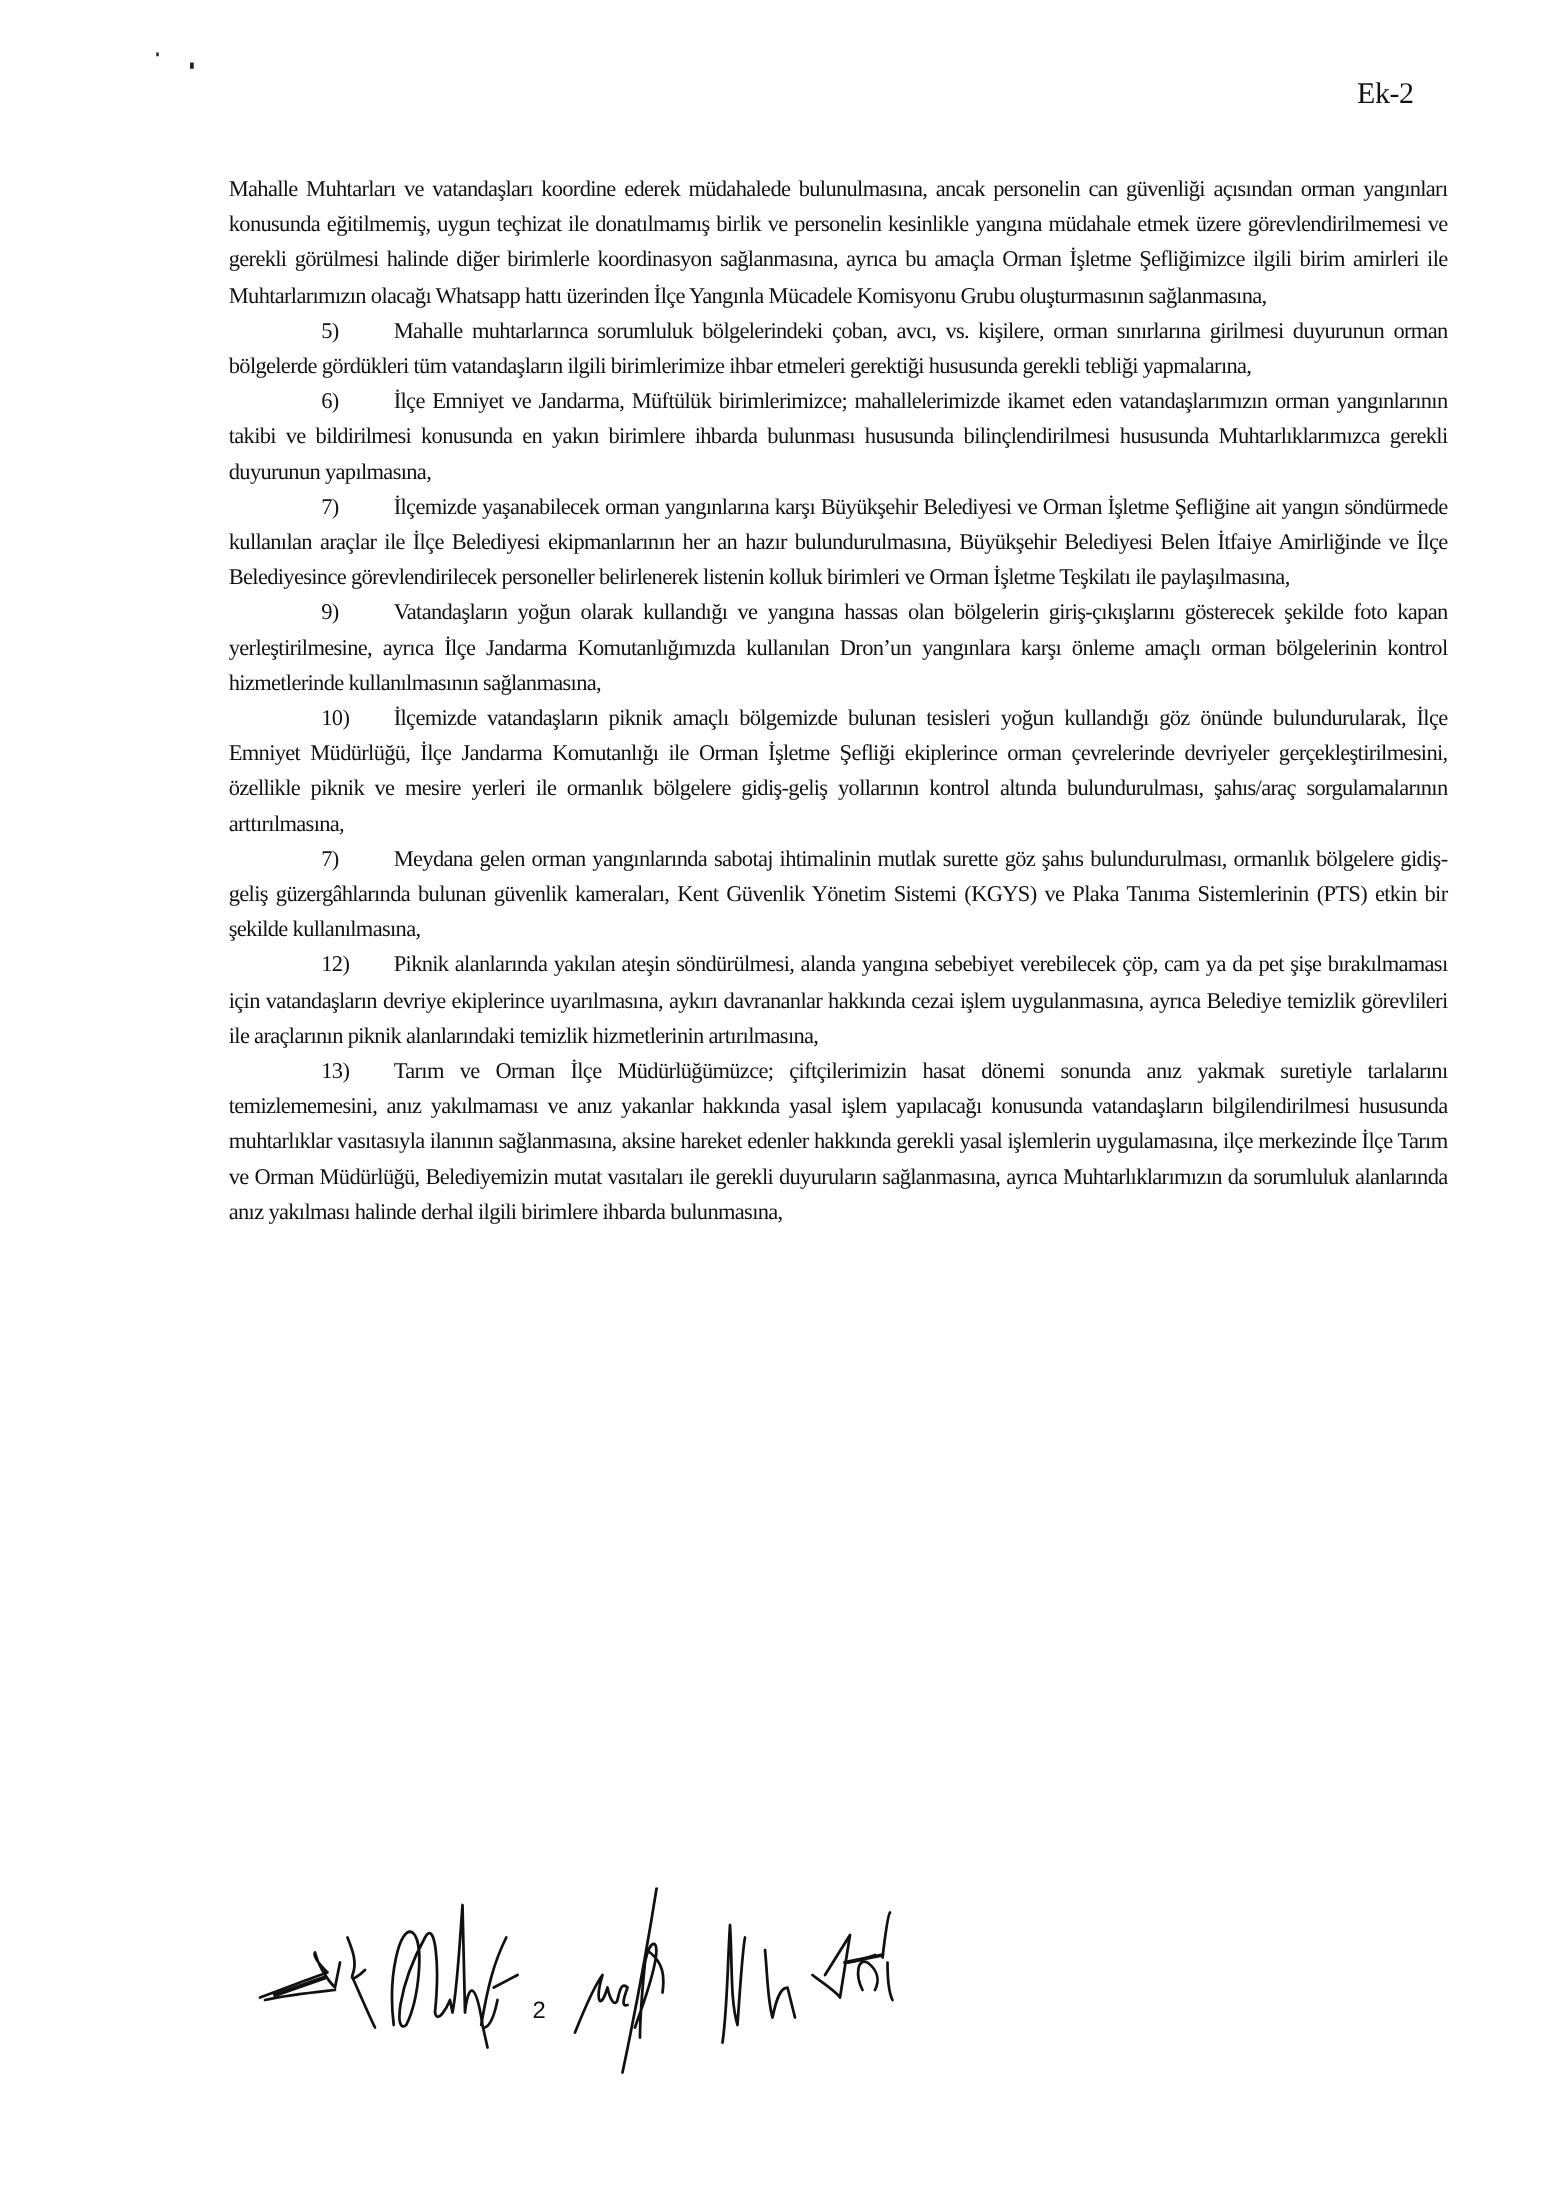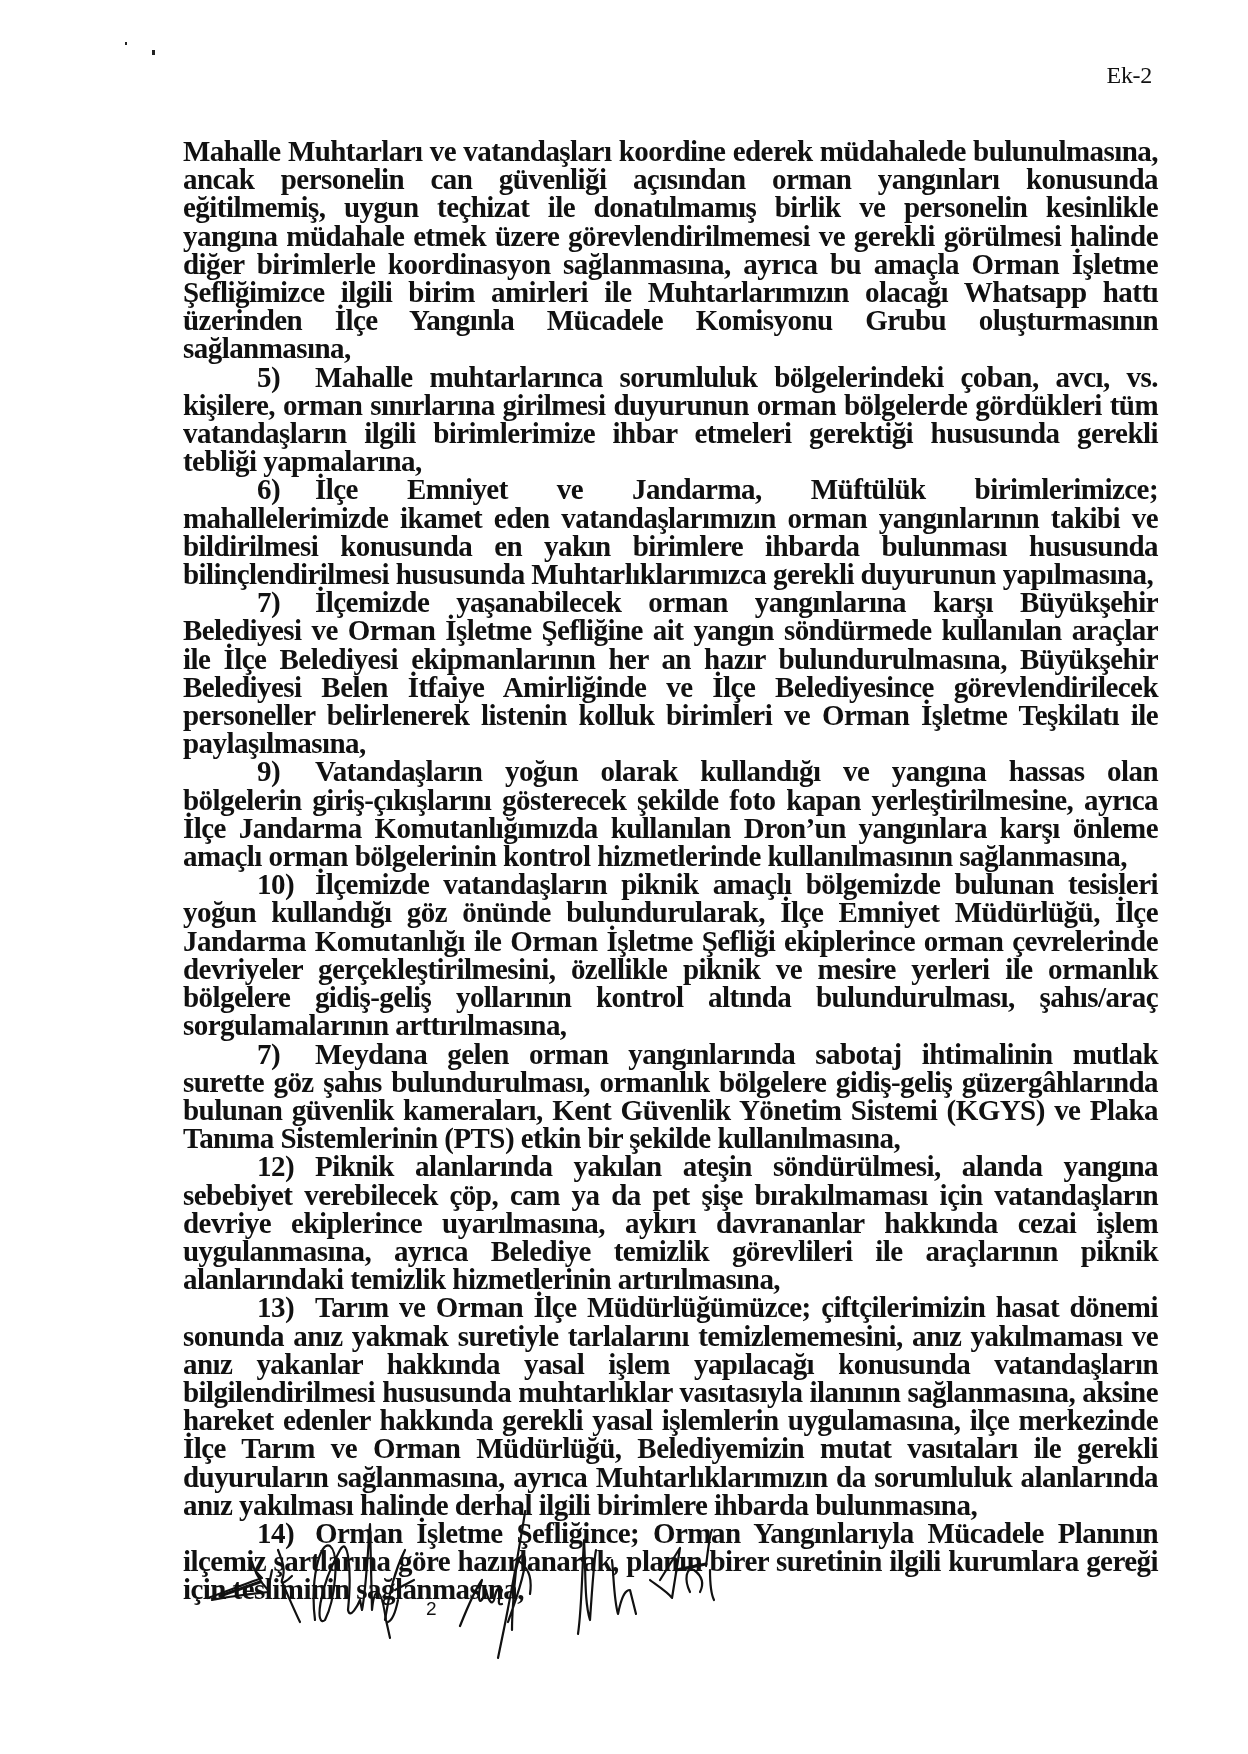--- a/index.html
+++ b/index.html
@@ -1,34 +1,32 @@
 <!DOCTYPE html>
 <html><head>
 <meta charset="utf-8">
 <style>
   html, body { margin: 0; padding: 0; background: #ffffff; }
   body { width: 1248px; height: 1754px; position: relative; overflow: hidden; }
   .page {
     position: absolute; left: 0; top: 0; width: 1219px; height: 1754px;
     background: #ffffff; color: #111111;
     font-family: "Liberation Serif", serif;
-    padding-left: 21px;
   }
   .scan-mark { position: absolute; width: 3px; height: 5px; background: #222; }
   .scan-mark.m1 { left: 152px; top: 50px; }
   .scan-mark.m2 { left: 125px; top: 42px; width: 2px; height: 3px; }
   .annex {
     position: absolute; right: 88px; top: 62px;
     font-size: 24px; letter-spacing: -0.3px;
   }
   .body {
     position: absolute; left: 183px; top: 137px; width: 975px;
-    font-size: 29px; line-height: 28.2px; letter-spacing: -0.55px;
+    font-size: 18px; line-height: 28.2px; letter-spacing: -0.55px;
     text-align: justify;
-    font-weight: bold;
   }
   .body p { margin: 0; }
   .body p.item { text-indent: 74px; }
   .body p.item .num { display: inline-block; width: 58px; text-indent: 0; }
   .signatures { position: absolute; left: 190px; top: 1510px; width: 1000px; height: 160px; }
   .signatures svg { width: 1000px; height: 160px; }
   .page-num {
     position: absolute; left: 426px; top: 1598px; font-family: "Liberation Sans", sans-serif;
     font-size: 19px;
   }
@@ -46,21 +44,20 @@
     <p>Mahalle Muhtarları ve vatandaşları koordine ederek müdahalede bulunulmasına, ancak personelin can güvenliği açısından orman yangınları konusunda eğitilmemiş, uygun teçhizat ile donatılmamış birlik ve personelin kesinlikle yangına müdahale etmek üzere görevlendirilmemesi ve gerekli görülmesi halinde diğer birimlerle koordinasyon sağlanmasına,  ayrıca bu amaçla Orman İşletme Şefliğimizce ilgili birim amirleri ile Muhtarlarımızın olacağı Whatsapp hattı üzerinden İlçe Yangınla Mücadele Komisyonu Grubu oluşturmasının sağlanmasına,</p>
     <div id="items">
         <p class="item"><span class="num">5)</span><span>Mahalle muhtarlarınca sorumluluk bölgelerindeki çoban, avcı, vs. kişilere, orman sınırlarına girilmesi duyurunun orman bölgelerde gördükleri tüm vatandaşların ilgili birimlerimize ihbar etmeleri gerektiği hususunda gerekli tebliği yapmalarına,</span></p>
         <p class="item"><span class="num">6)</span><span>İlçe Emniyet ve Jandarma, Müftülük birimlerimizce; mahallelerimizde ikamet eden vatandaşlarımızın orman yangınlarının takibi ve bildirilmesi konusunda en yakın birimlere ihbarda bulunması hususunda bilinçlendirilmesi hususunda Muhtarlıklarımızca gerekli duyurunun yapılmasına,</span></p>
         <p class="item"><span class="num">7)</span><span>İlçemizde yaşanabilecek orman yangınlarına karşı Büyükşehir Belediyesi ve Orman İşletme Şefliğine ait yangın söndürmede kullanılan araçlar ile İlçe Belediyesi ekipmanlarının her an hazır bulundurulmasına, Büyükşehir Belediyesi Belen İtfaiye Amirliğinde ve İlçe Belediyesince görevlendirilecek personeller belirlenerek listenin kolluk birimleri ve Orman İşletme Teşkilatı ile paylaşılmasına,</span></p>
         <p class="item"><span class="num">9)</span><span>Vatandaşların yoğun olarak kullandığı ve yangına hassas olan bölgelerin giriş-çıkışlarını gösterecek şekilde foto kapan yerleştirilmesine, ayrıca İlçe Jandarma Komutanlığımızda kullanılan Dron’un yangınlara karşı önleme amaçlı orman bölgelerinin kontrol hizmetlerinde kullanılmasının sağlanmasına,</span></p>
         <p class="item"><span class="num">10)</span><span>İlçemizde vatandaşların piknik amaçlı bölgemizde bulunan tesisleri yoğun kullandığı göz önünde bulundurularak, İlçe Emniyet Müdürlüğü, İlçe Jandarma Komutanlığı ile Orman İşletme Şefliği ekiplerince orman çevrelerinde devriyeler gerçekleştirilmesini, özellikle piknik ve mesire yerleri ile ormanlık bölgelere gidiş-geliş yollarının kontrol altında bulundurulması, şahıs/araç sorgulamalarının arttırılmasına,</span></p>
         <p class="item"><span class="num">7)</span><span>Meydana gelen orman yangınlarında sabotaj ihtimalinin mutlak surette göz şahıs bulundurulması, ormanlık bölgelere gidiş-geliş güzergâhlarında bulunan güvenlik kameraları, Kent Güvenlik Yönetim Sistemi (KGYS) ve Plaka Tanıma Sistemlerinin (PTS) etkin bir şekilde kullanılmasına,</span></p>
         <p class="item"><span class="num">12)</span><span>Piknik alanlarında yakılan ateşin söndürülmesi, alanda yangına sebebiyet verebilecek çöp, cam ya da pet şişe bırakılmaması için vatandaşların devriye ekiplerince uyarılmasına, aykırı davrananlar hakkında cezai işlem uygulanmasına, ayrıca Belediye temizlik görevlileri ile araçlarının piknik alanlarındaki temizlik hizmetlerinin artırılmasına,</span></p>
         <p class="item"><span class="num">13)</span><span>Tarım ve Orman İlçe Müdürlüğümüzce; çiftçilerimizin hasat dönemi sonunda anız yakmak suretiyle tarlalarını temizlememesini, anız yakılmaması ve anız yakanlar hakkında yasal işlem yapılacağı konusunda vatandaşların bilgilendirilmesi hususunda muhtarlıklar vasıtasıyla ilanının sağlanmasına, aksine hareket edenler hakkında gerekli yasal işlemlerin uygulamasına, ilçe merkezinde İlçe Tarım ve Orman Müdürlüğü, Belediyemizin mutat vasıtaları ile gerekli duyuruların sağlanmasına, ayrıca Muhtarlıklarımızın da sorumluluk alanlarında anız yakılması halinde derhal ilgili birimlere ihbarda bulunmasına,</span></p>
-        <p class="item"><span class="num">14)</span><span>Orman İşletme Şefliğince; Orman Yangınlarıyla Mücadele Planının ilçemiz şartlarına göre hazırlanarak, planın birer suretinin ilgili kurumlara gereği için tesliminin sağlanmasına,</span></p>
       </div>
   </div>
 
   <div class="signatures">
     <svg viewBox="0 0 1000 160" fill="none" stroke="#111" stroke-width="2.2" stroke-linecap="round" stroke-linejoin="round">
       <g>
         <path d="M18 88 C45 78 60 72 72 68 C66 62 60 55 62 52 C64 60 70 72 78 80 L82 60 M22 90 C40 86 60 84 78 82"></path>
         <path d="M30 86 L70 72" stroke-width="3.2"></path>
       </g>
       <g>

